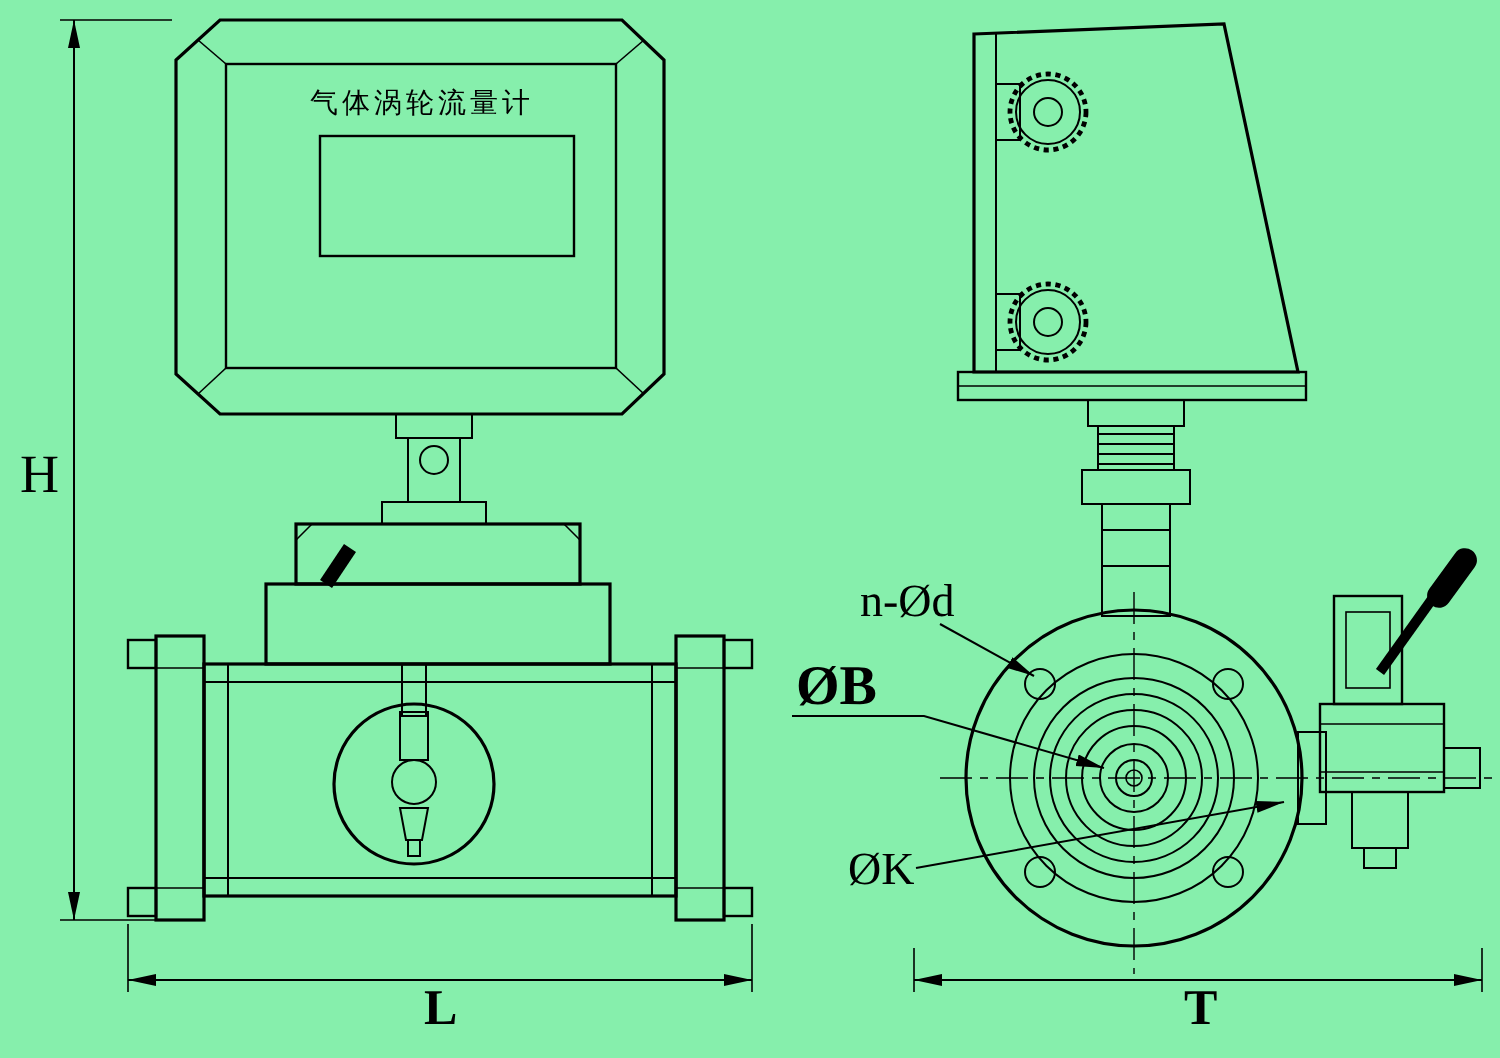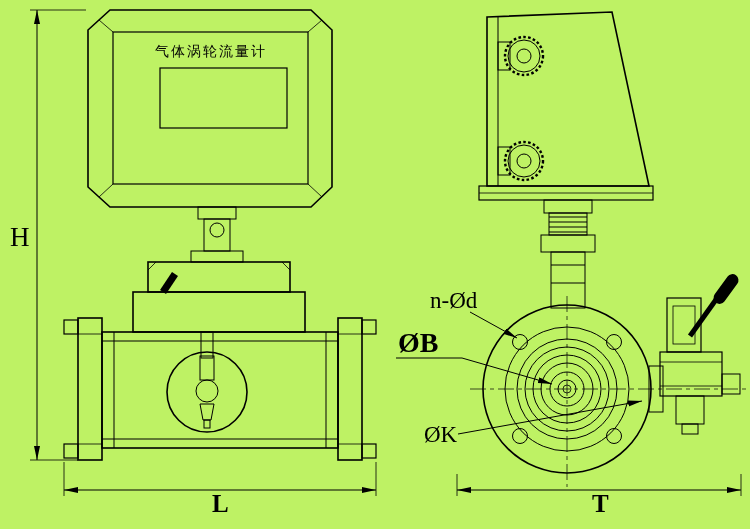--- a/index.html
+++ b/index.html
@@ -1,16 +1,16 @@
 <!DOCTYPE html>
 <html><head>
 <meta charset="utf-8">
 <style>
   html,body{margin:0;padding:0;background:#ffffff;}
-  .canvas{position:relative;width:750px;height:529px;background:#bef264;overflow:hidden;text-decoration:underline;}
+  .canvas{position:relative;width:750px;height:529px;background:#86efac;overflow:hidden;text-decoration:underline;}
   svg{display:block;}
   .s16{stroke:#000;stroke-width:1.6;fill:none;}
   .s12{stroke:#000;stroke-width:1.2;fill:none;}
   .s10{stroke:#000;stroke-width:1;fill:none;}
   .s08{stroke:#000;stroke-width:0.8;fill:none;}
   .cl{stroke:#000;stroke-width:0.7;fill:none;stroke-dasharray:16 4 4 4;}
   .blk{fill:#000;stroke:none;}
   .knurl{stroke:#000;stroke-width:2.4;fill:none;stroke-dasharray:2.6 2.3;}
   text{fill:#000;}
   .dim{font-family:"Liberation Serif",serif;font-size:27px;}

